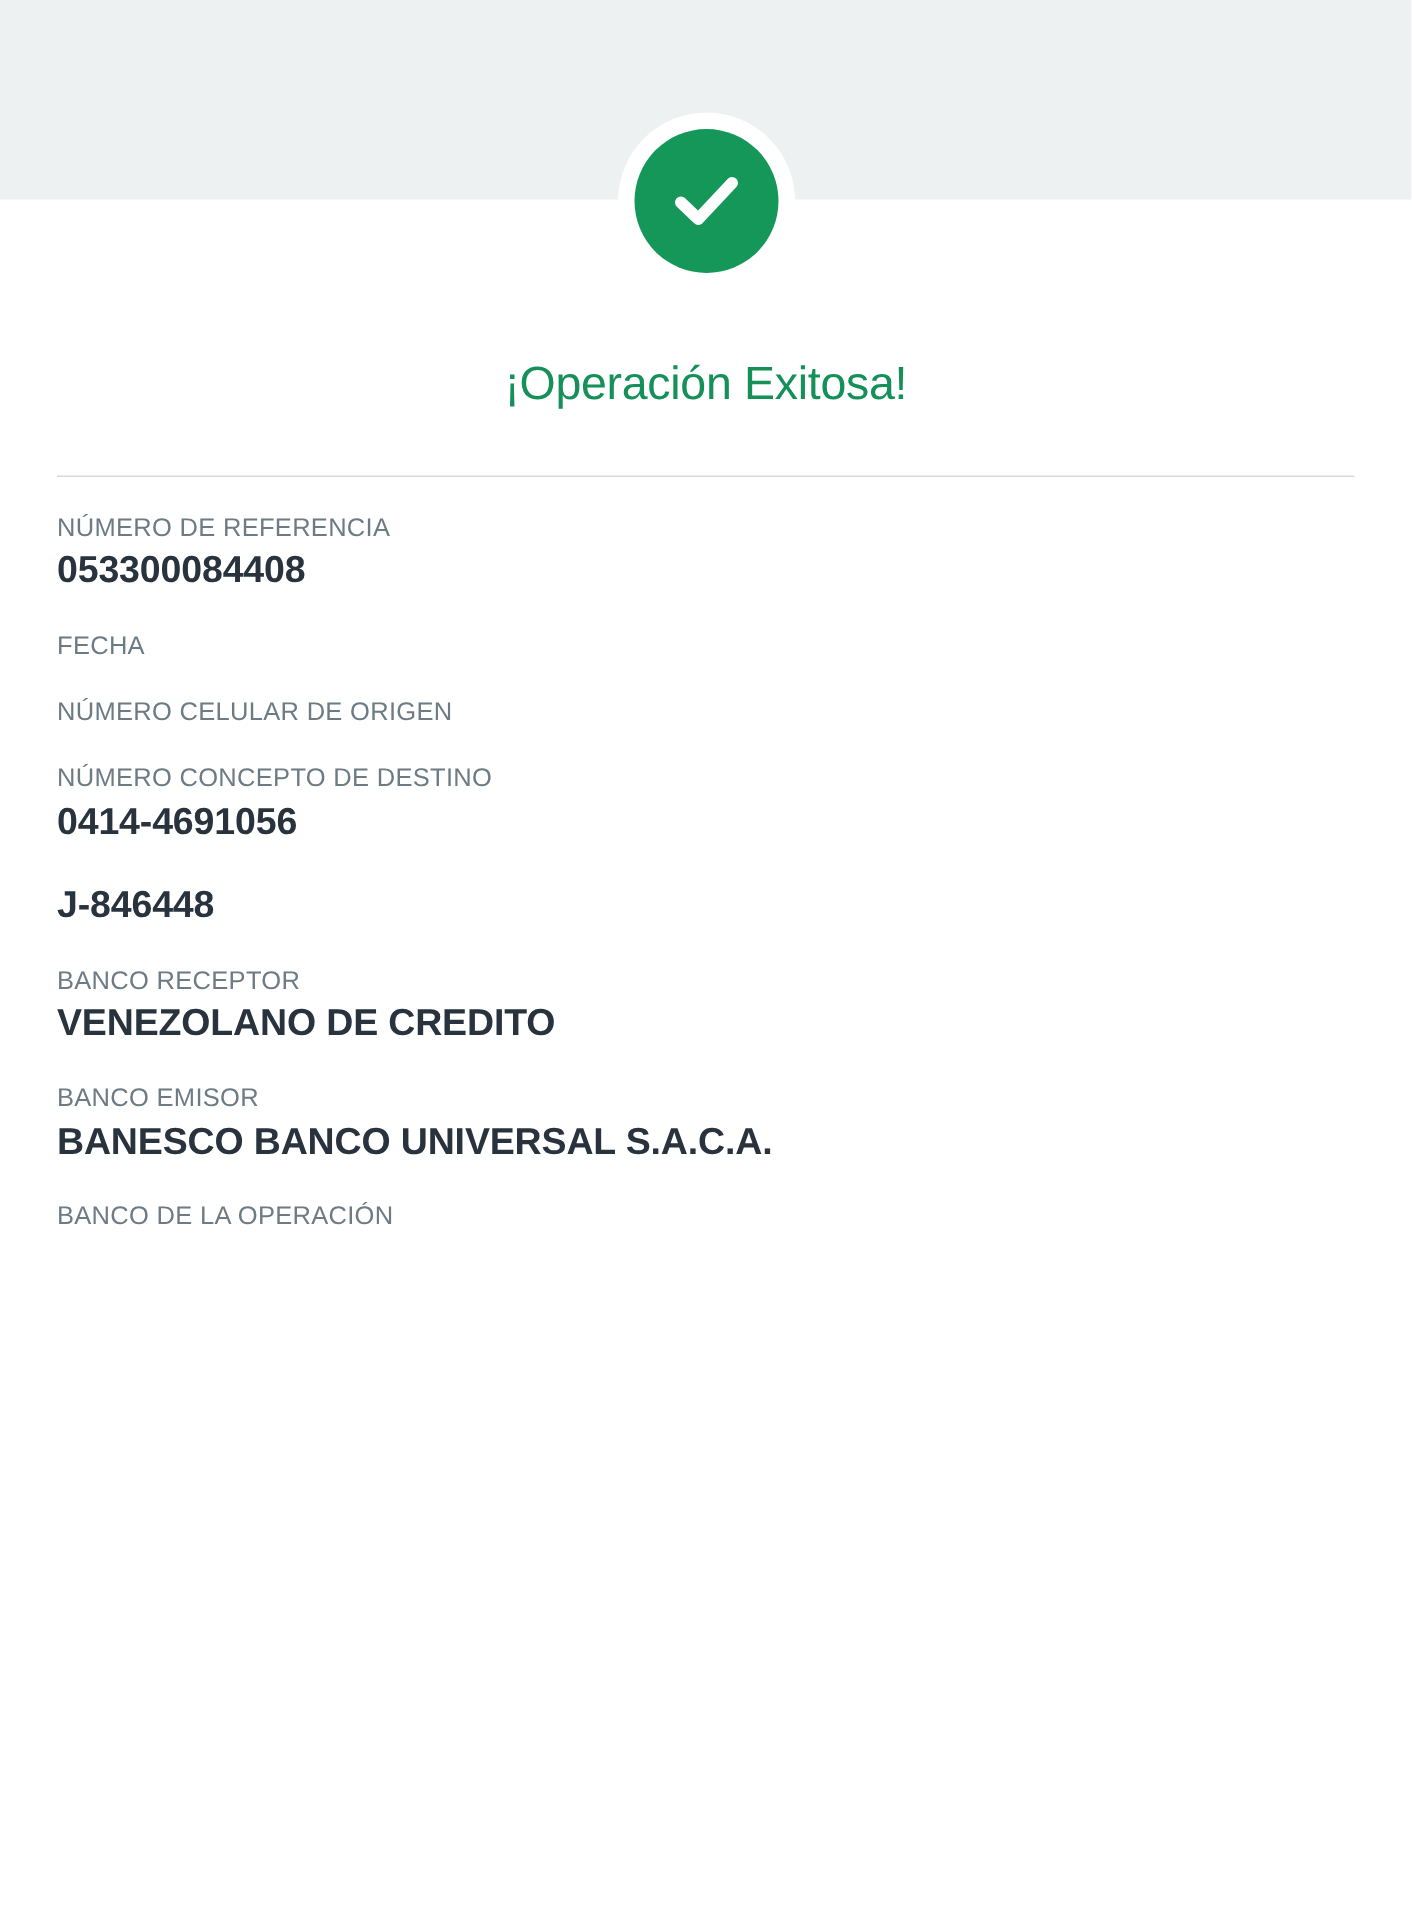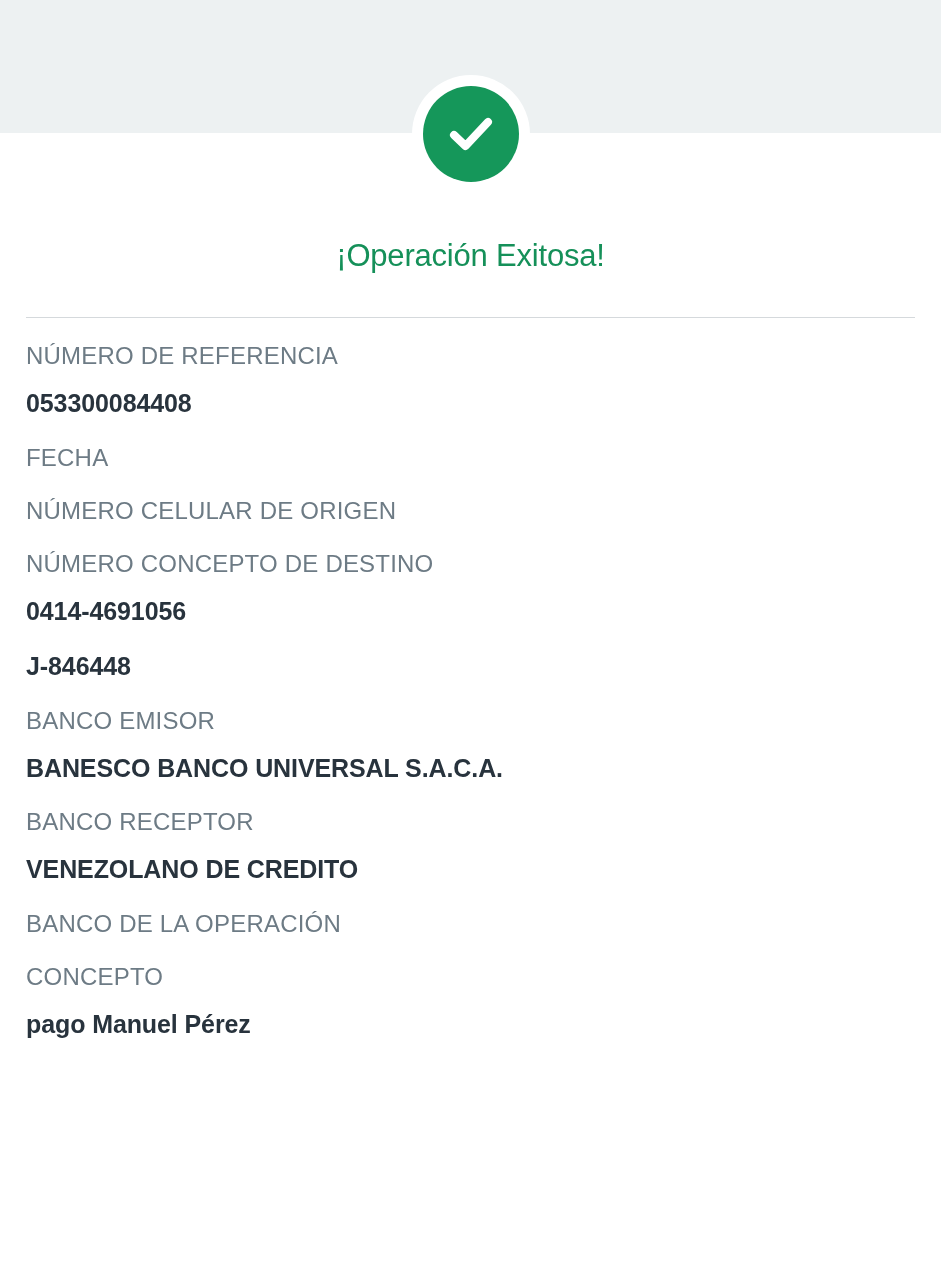--- a/index.html
+++ b/index.html
@@ -43,21 +43,21 @@
     border-radius: 50%;
     background: #15975a;
     display: flex;
     align-items: center;
     justify-content: center;
   }
   .check-circle svg { display: block; }
 
   
   .content {
-    padding: 0 26px;
+    padding: 0 38px;
   }
   .title {
     text-align: center;
     color: #159059;
     font-size: 31px;
     font-weight: 400;
     margin-top: 105px;
     letter-spacing: -0.2px;
   }
   .divider {
@@ -66,32 +66,32 @@
     margin-top: 43px;
     margin-bottom: 10px;
   }
 
   .field {
     margin-top: 23px;
   }
   .field:first-of-type { margin-top: 27px; }
   .field-label {
     color: #6d7b85;
-    font-size: 24px;
+    font-size: 17px;
     font-weight: 400;
     letter-spacing: 0.2px;
     line-height: 1.25;
   }
   .field-value {
     color: #28333d;
     font-size: 25px;
     font-weight: bold;
     letter-spacing: -0.1px;
     line-height: 1.3;
-    margin-top: 16px;
+    margin-top: 2px;
   }
 </style>
 </head>
 <body>
 
 <div class="header-band">
   <div class="check-wrap">
     <div class="check-circle">
       <svg width="58" height="58" viewBox="0 0 58 58" aria-hidden="true">
         <path d="M12 30 L23.5 41 L46 17" fill="none" stroke="#ffffff" stroke-width="8" stroke-linecap="round" stroke-linejoin="round"></path>
@@ -121,30 +121,26 @@
   <div class="field">
     <div class="field-label">NÚMERO CONCEPTO DE DESTINO</div>
     <div class="field-value">0414-4691056</div>
   </div>
 
   <div class="field">
     <div class="field-value">J-846448</div>
   </div>
 
   <div class="field">
-    <div class="field-label">BANCO EMISOR</div>
-    <div class="field-value">BANESCO BANCO UNIVERSAL S.A.C.A.</div>
+    <div class="field-label">BANCO RECEPTOR</div>
+    <div class="field-value">VENEZOLANO DE CREDITO</div>
   </div>
 
   <div class="field">
-    <div class="field-label">BANCO RECEPTOR</div>
-    <div class="field-value">VENEZOLANO DE CREDITO</div>
+    <div class="field-label">BANCO EMISOR</div>
+    <div class="field-value">BANESCO BANCO UNIVERSAL S.A.C.A.</div>
   </div>
 
   <div class="field">
     <div class="field-label">BANCO DE LA OPERACIÓN</div>
   </div>
 
-  <div class="field">
-    <div class="field-label">CONCEPTO</div>
-    <div class="field-value">pago Manuel Pérez</div>
-  </div>
 </div>
 
 </body></html>

